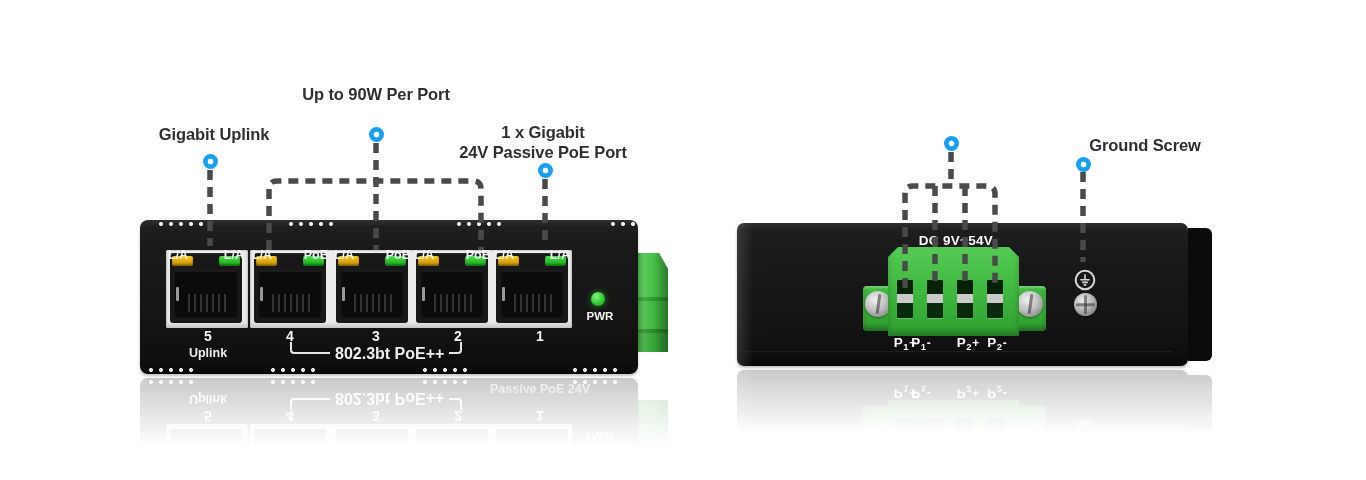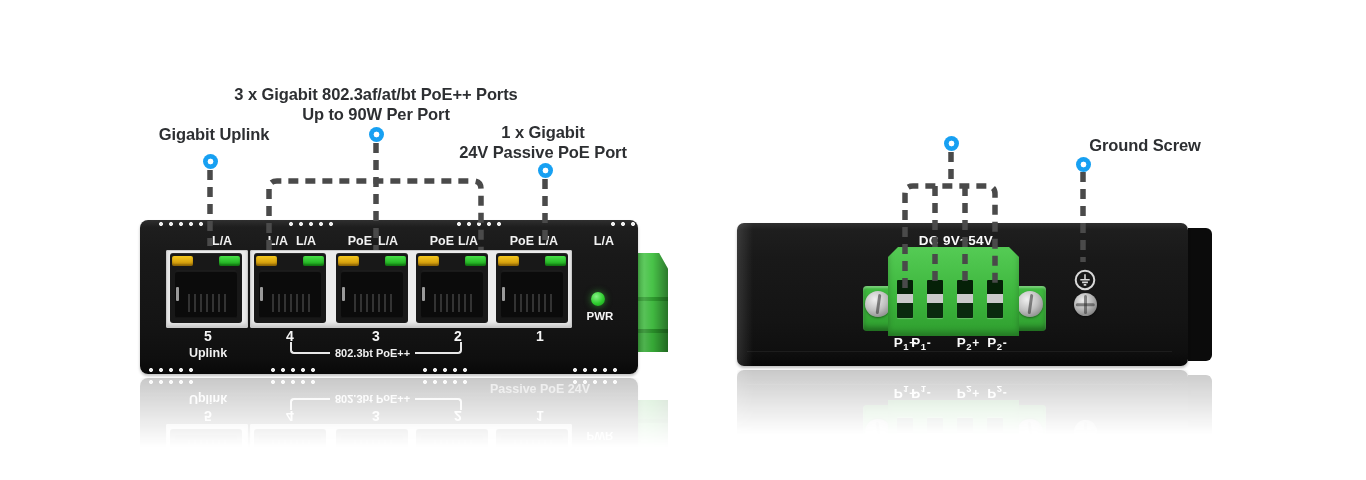--- a/index.html
+++ b/index.html
@@ -32,41 +32,41 @@
     background-size:10px 6px;background-repeat:repeat-x;}
   
   .front{left:140px;top:220px;width:534px;height:154px;}
   .front .body{left:0;top:0;width:498px;height:154px;}
   .sideconn{
     position:absolute;left:494px;top:33px;width:34px;height:99px;
     clip-path:polygon(0 0,74% 0,100% 16%,100% 100%,0 100%);
     background:linear-gradient(180deg,#48c348 0 44%,#2e9b2e 44% 48%,#41b941 48% 77%,#288c28 77% 81%,#36a836 81% 100%);
   }
   .sideconn:after{content:"";position:absolute;inset:0;background:linear-gradient(90deg,rgba(0,0,0,0.25),rgba(255,255,255,0.12) 30%,rgba(0,0,0,0) 55%,rgba(0,0,0,0.38));}
-  .plabels{position:absolute;top:14px;width:76px;display:flex;justify-content:space-between;z-index:4;
-    font-size:12.5px;font-weight:bold;color:#f2f2f2;padding-left:44px;}
+  .plabels{position:absolute;top:28px;width:76px;display:flex;justify-content:space-between;z-index:4;
+    font-size:12.5px;font-weight:bold;color:#f2f2f2;}
   .frame{position:absolute;top:30px;height:78px;background:#ececec;border-radius:2px;
     box-shadow:inset 0 0 0 1px #c9c9c9, inset 0 -3px 5px rgba(0,0,0,0.18);}
   .jack{position:absolute;top:33px;width:72px;height:70px;background:#181818;border-radius:3px;
     box-shadow:inset 0 1px 0 rgba(255,255,255,0.08);}
   .led{position:absolute;top:3px;width:21px;height:10px;border-radius:2px;}
   .led.y{left:2px;background:linear-gradient(180deg,#f6c81d,#c78d06);box-shadow:inset 0 -2px 2px rgba(0,0,0,0.3);}
   .led.g{right:2px;background:linear-gradient(180deg,#49e249,#16a316);box-shadow:inset 0 -2px 2px rgba(0,0,0,0.3);}
   .mouth{position:absolute;left:5px;top:17px;width:62px;height:48px;background:#0b0b0b;border-radius:2px;
     box-shadow:inset 0 2px 1px rgba(255,255,255,0.07), inset 0 -1px 0 rgba(255,255,255,0.04);}
   .pins{position:absolute;left:13px;bottom:6px;width:38px;height:18px;
     background:repeating-linear-gradient(90deg,#333 0 2px,rgba(0,0,0,0) 2px 6px);}
   .tab{position:absolute;left:1px;top:17px;width:3px;height:14px;background:#9a9a9a;border-radius:1px;}
   .pnum{position:absolute;top:108px;transform:translateX(-50%);font-size:14px;font-weight:bold;color:#f5f5f5;z-index:4;}
   .psub{position:absolute;top:126px;transform:translateX(-50%);font-size:12.5px;font-weight:bold;color:#efefef;z-index:4;}
   .bracket{position:absolute;left:150px;top:122px;width:172px;height:14px;display:flex;z-index:4;}
   .bseg{height:10px;border-bottom:2.5px solid #e8e8e8;}
   .bseg.l{width:38px;border-left:2.5px solid #e8e8e8;border-bottom-left-radius:4px;}
   .bseg.r{flex:1;border-right:2.5px solid #e8e8e8;border-bottom-right-radius:4px;}
-  .btxt{padding:0 5px;font-size:11px;font-weight:bold;color:#efefef;line-height:13px;margin-top:5px;white-space:nowrap;}
+  .btxt{padding:0 5px;font-size:16px;font-weight:bold;color:#efefef;line-height:13px;margin-top:5px;white-space:nowrap;}
   .pwrled{position:absolute;left:451px;top:72px;width:14px;height:14px;border-radius:50%;z-index:4;
     background:radial-gradient(circle at 38% 32%,#86f286,#2ecc2e 55%,#168f19);box-shadow:0 0 7px rgba(70,220,70,0.55);}
   .pwrtxt{position:absolute;left:460px;top:90px;transform:translateX(-50%);font-size:11.5px;font-weight:bold;color:#f5f5f5;z-index:4;}
   
   .topv{left:737px;top:223px;width:475px;height:143px;}
   .topv .body{left:0;top:0;width:451px;height:143px;border-radius:7px;}
   .topv .body:before{content:"";position:absolute;left:0;top:0;bottom:0;width:16px;border-radius:7px 0 0 7px;
     background:linear-gradient(90deg,rgba(255,255,255,0.13),rgba(255,255,255,0));}
   .ext{position:absolute;left:451px;top:5px;width:24px;height:133px;background:#0b0b0b;border-radius:0 6px 6px 0;}
   .groove{position:absolute;left:10px;top:128px;width:425px;height:1px;background:rgba(255,255,255,0.06);z-index:3;}
@@ -99,21 +99,20 @@
   .gscrew:before,.gscrew:after{content:"";position:absolute;left:50%;top:2px;bottom:2px;width:2.5px;margin-left:-1.25px;
     background:rgba(40,40,40,0.5);border-radius:2px;}
   .gscrew:after{transform:rotate(90deg);}
 </style>
 </head>
 <body>
 
 <div class="canvas">
 
   <div class="ann" style="left:376px;top:84px;">
-    <div>3 x Gigabit 802.3af/at/bt PoE++ Ports</div>
     <div>Up to 90W Per Port</div>
   </div>
   <div class="ann" style="left:214px;top:124px;">Gigabit Uplink</div>
   <div class="ann" style="left:543px;top:122px;">
     <div>1 x Gigabit</div>
     <div>24V Passive PoE Port</div>
   </div>
   <div class="ann" style="left:1145px;top:135px;">Ground Screw</div>
 
   <div class="cdot" style="left:376px;top:134px;"></div>

